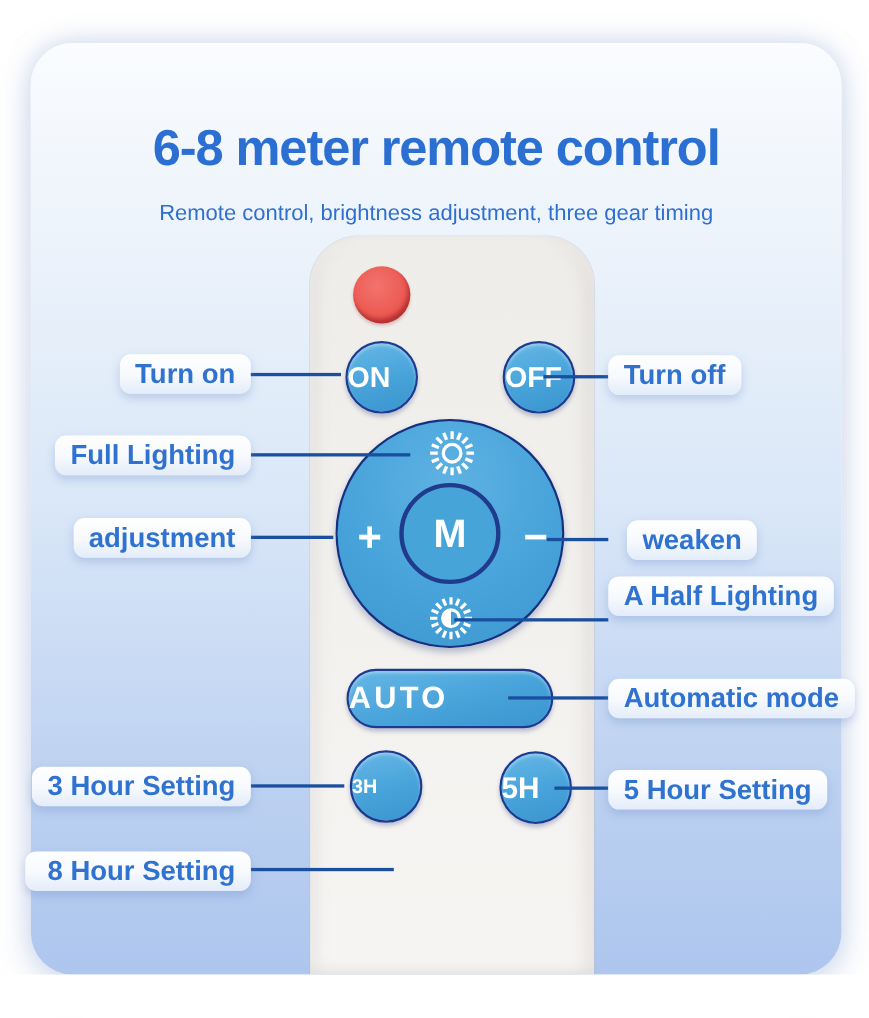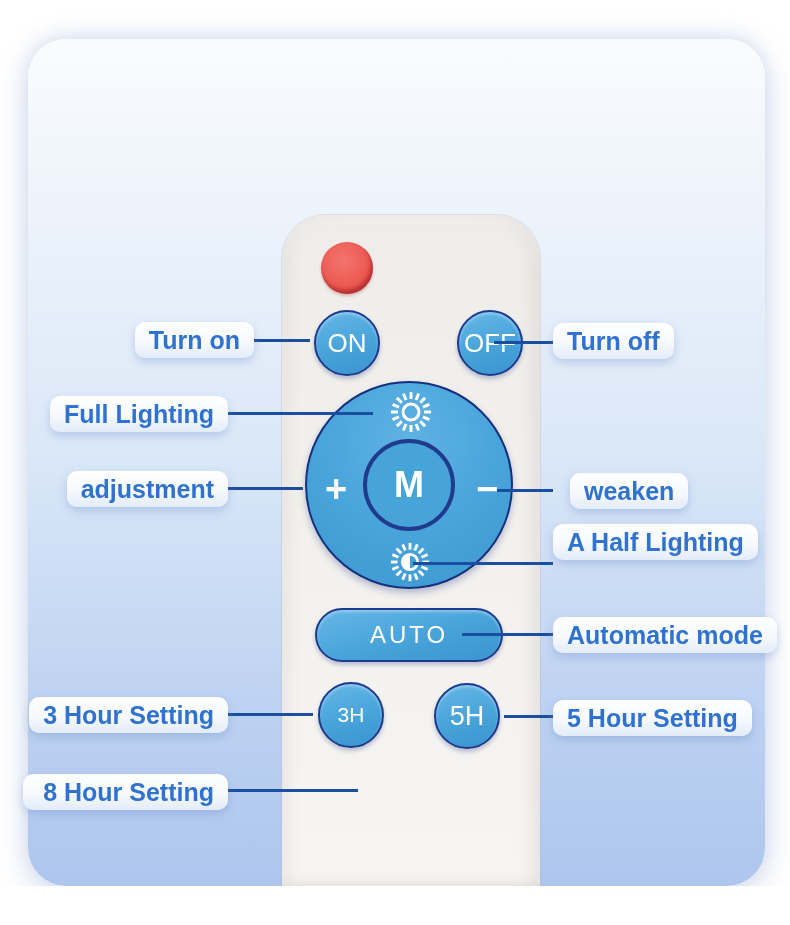--- a/index.html
+++ b/index.html
@@ -33,35 +33,35 @@
                inset -8px 0 16px rgba(120,110,100,.13),
                inset 0 6px 10px rgba(255,255,255,.8),
                0 0 0 1px rgba(185,185,190,.35);
   }
   .led{
     position:absolute;left:39px;top:27px;width:52px;height:52px;border-radius:50%;
     background:radial-gradient(circle at 42% 35%,#f2746d 0%,#ec5b54 55%,#e4443f 100%);
     box-shadow:inset -2px -4px 4px rgba(140,20,30,.55), 0 2px 3px rgba(150,60,60,.3);
   }
   .rbtn{
-    position:absolute;display:flex;align-items:center;justify-content:center;
+    position:absolute;display:flex;align-items:center;
     background:linear-gradient(165deg,#66b7e6 0%,#47a3da 55%,#3b94ce 100%);
     border:2px solid #1e3a8f;border-radius:50%;
-    color:#ffffff;font-weight:normal;
+    color:#ffffff;font-weight:bold;
     box-shadow:0 3px 4px rgba(30,55,120,.28), inset 0 2px 3px rgba(255,255,255,.35);
     box-sizing:border-box;cursor:pointer;
   }
   .btn-on {left:32px; top:95px; width:66px;height:66px;font-size:26px;}
   .btn-off{left:155px;top:95px; width:66px;height:66px;font-size:26px;margin-left:20px;}
-  .btn-3h {left:36px; top:467px;width:66px;height:66px;font-size:21px;}
-  .btn-5h {left:152px;top:468px;width:66px;height:66px;font-size:27px;}
+  .btn-3h {left:36px; top:467px;width:66px;height:66px;font-size:18px;}
+  .btn-5h {left:172px;top:468px;width:66px;height:66px;font-size:27px;}
   .btn-8h {left:93px; top:537px;width:70px;height:70px;font-size:27px;}
   .btn-auto{
     left:33px;top:393px;width:188px;height:54px;border-radius:28px;
-    font-size:24px;letter-spacing:3px;
+    font-size:28px;letter-spacing:3px;
   }
   
   .pad{
     position:absolute;left:23px;top:166px;width:208px;height:208px;border-radius:50%;
     background:radial-gradient(circle at 50% 28%,#5fb2e3 0%,#47a3da 55%,#3d97d0 100%);
     border:2px solid #16307f;box-sizing:border-box;
     box-shadow:0 4px 7px rgba(30,55,120,.3);
   }
   .pad-center{
     position:absolute;left:56px;top:56px;width:92px;height:92px;border-radius:50%;
@@ -83,20 +83,22 @@
     box-shadow:0 4px 9px rgba(110,140,200,.35);
   }
   .lab-left{text-align:right;}
   .line{position:absolute;height:3px;background:#1a4f9f;z-index:5;}
   .footer-space{position:absolute;left:0;top:886px;width:790px;height:39px;background:#ffffff;}
 </style>
 </head>
 <body>
 
 <div class="card">
+  <div class="title">6-8 meter remote control</div>
+  <div class="subtitle">Remote control, brightness adjustment, three gear timing</div>
 
   <div class="remote">
     <div class="led"></div>
 
     <div class="rbtn btn-on">
         <span>ON</span>
       </div>
     <div class="rbtn btn-off">
         <span>OFF</span>
       </div>
@@ -184,21 +186,21 @@
 <div class="line" style="left:494px;top:341px;width:59px;"></div>
 <div class="line" style="left:228px;top:412px;width:145px;"></div>
 <div class="line" style="left:228px;top:487px;width:75px;"></div>
 <div class="line" style="left:497px;top:489px;width:56px;"></div>
 <div class="line" style="left:413px;top:562px;width:140px;"></div>
 <div class="line" style="left:462px;top:633px;width:91px;"></div>
 <div class="line" style="left:228px;top:713px;width:85px;"></div>
 <div class="line" style="left:504px;top:715px;width:49px;"></div>
 <div class="line" style="left:228px;top:789px;width:130px;"></div>
 
-<div class="label lab-left" style="right:536px;top:322px;">Turn on</div>
+<div class="label lab-left" style="right:562px;top:322px;">Turn on</div>
 <div class="label" style="left:553px;top:323px;">Turn off</div>
 <div class="label lab-left" style="right:562px;top:396px;">Full Lighting</div>
 <div class="label lab-left" style="right:562px;top:471px;">adjustment</div>
 <div class="label" style="left:570px;top:473px;">weaken</div>
 <div class="label" style="left:553px;top:524px;">A Half Lighting</div>
 <div class="label" style="left:553px;top:617px;">Automatic mode</div>
 <div class="label lab-left" style="right:562px;top:697px;">3 Hour Setting</div>
 <div class="label" style="left:553px;top:700px;">5 Hour Setting</div>
 <div class="label lab-left" style="right:562px;top:774px;padding-left:20px;">8 Hour Setting</div>
 

